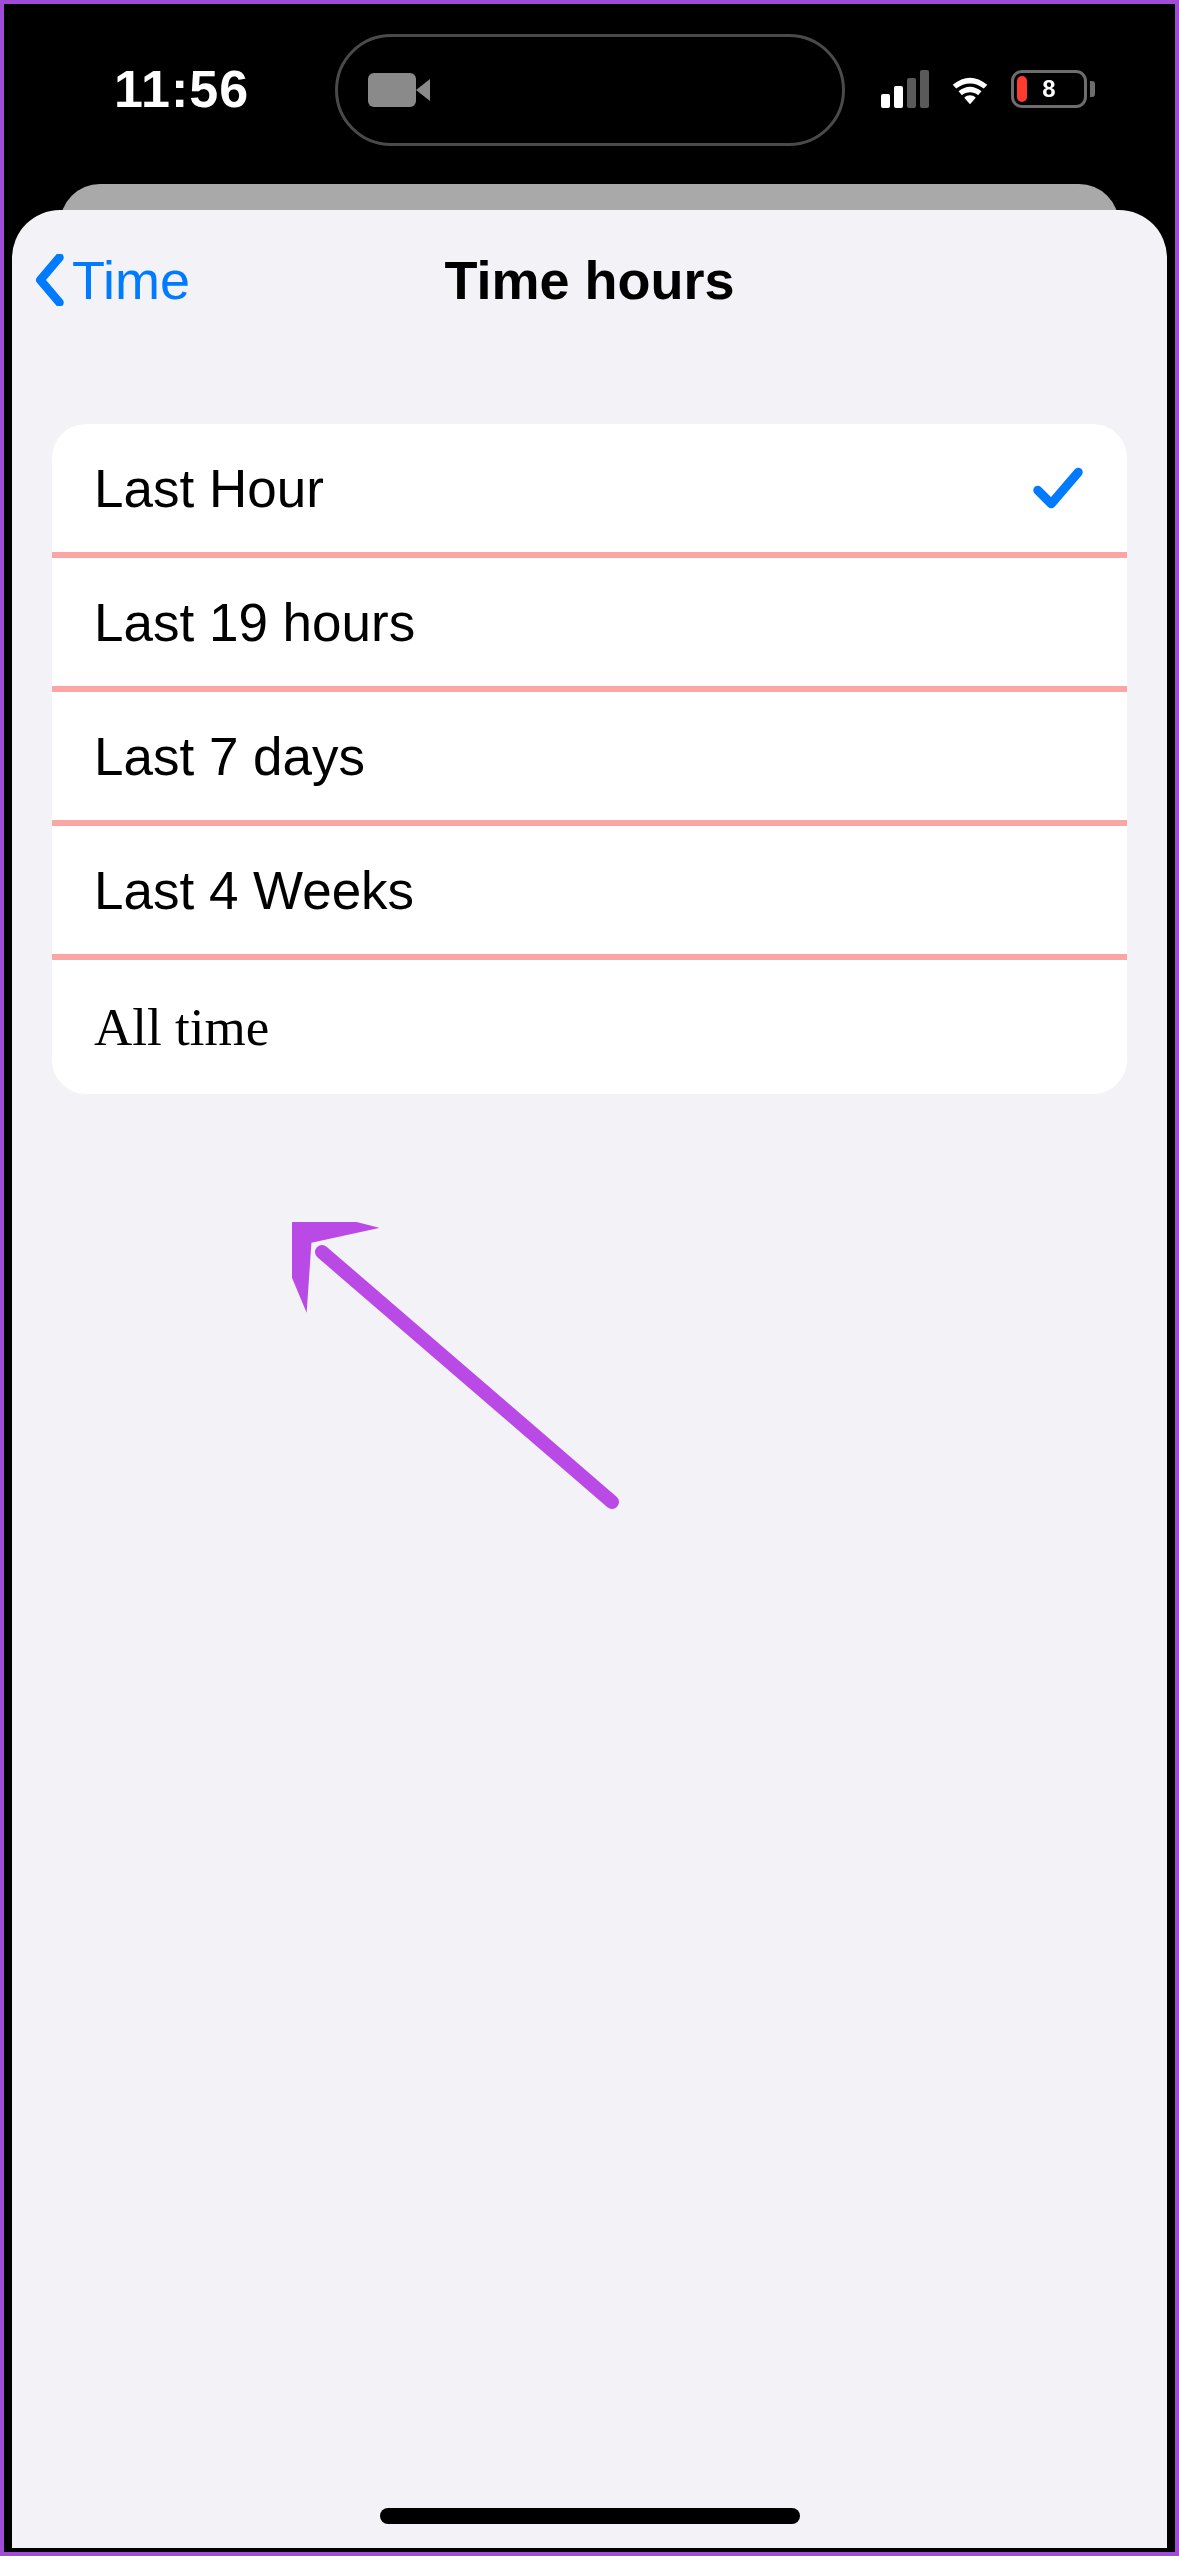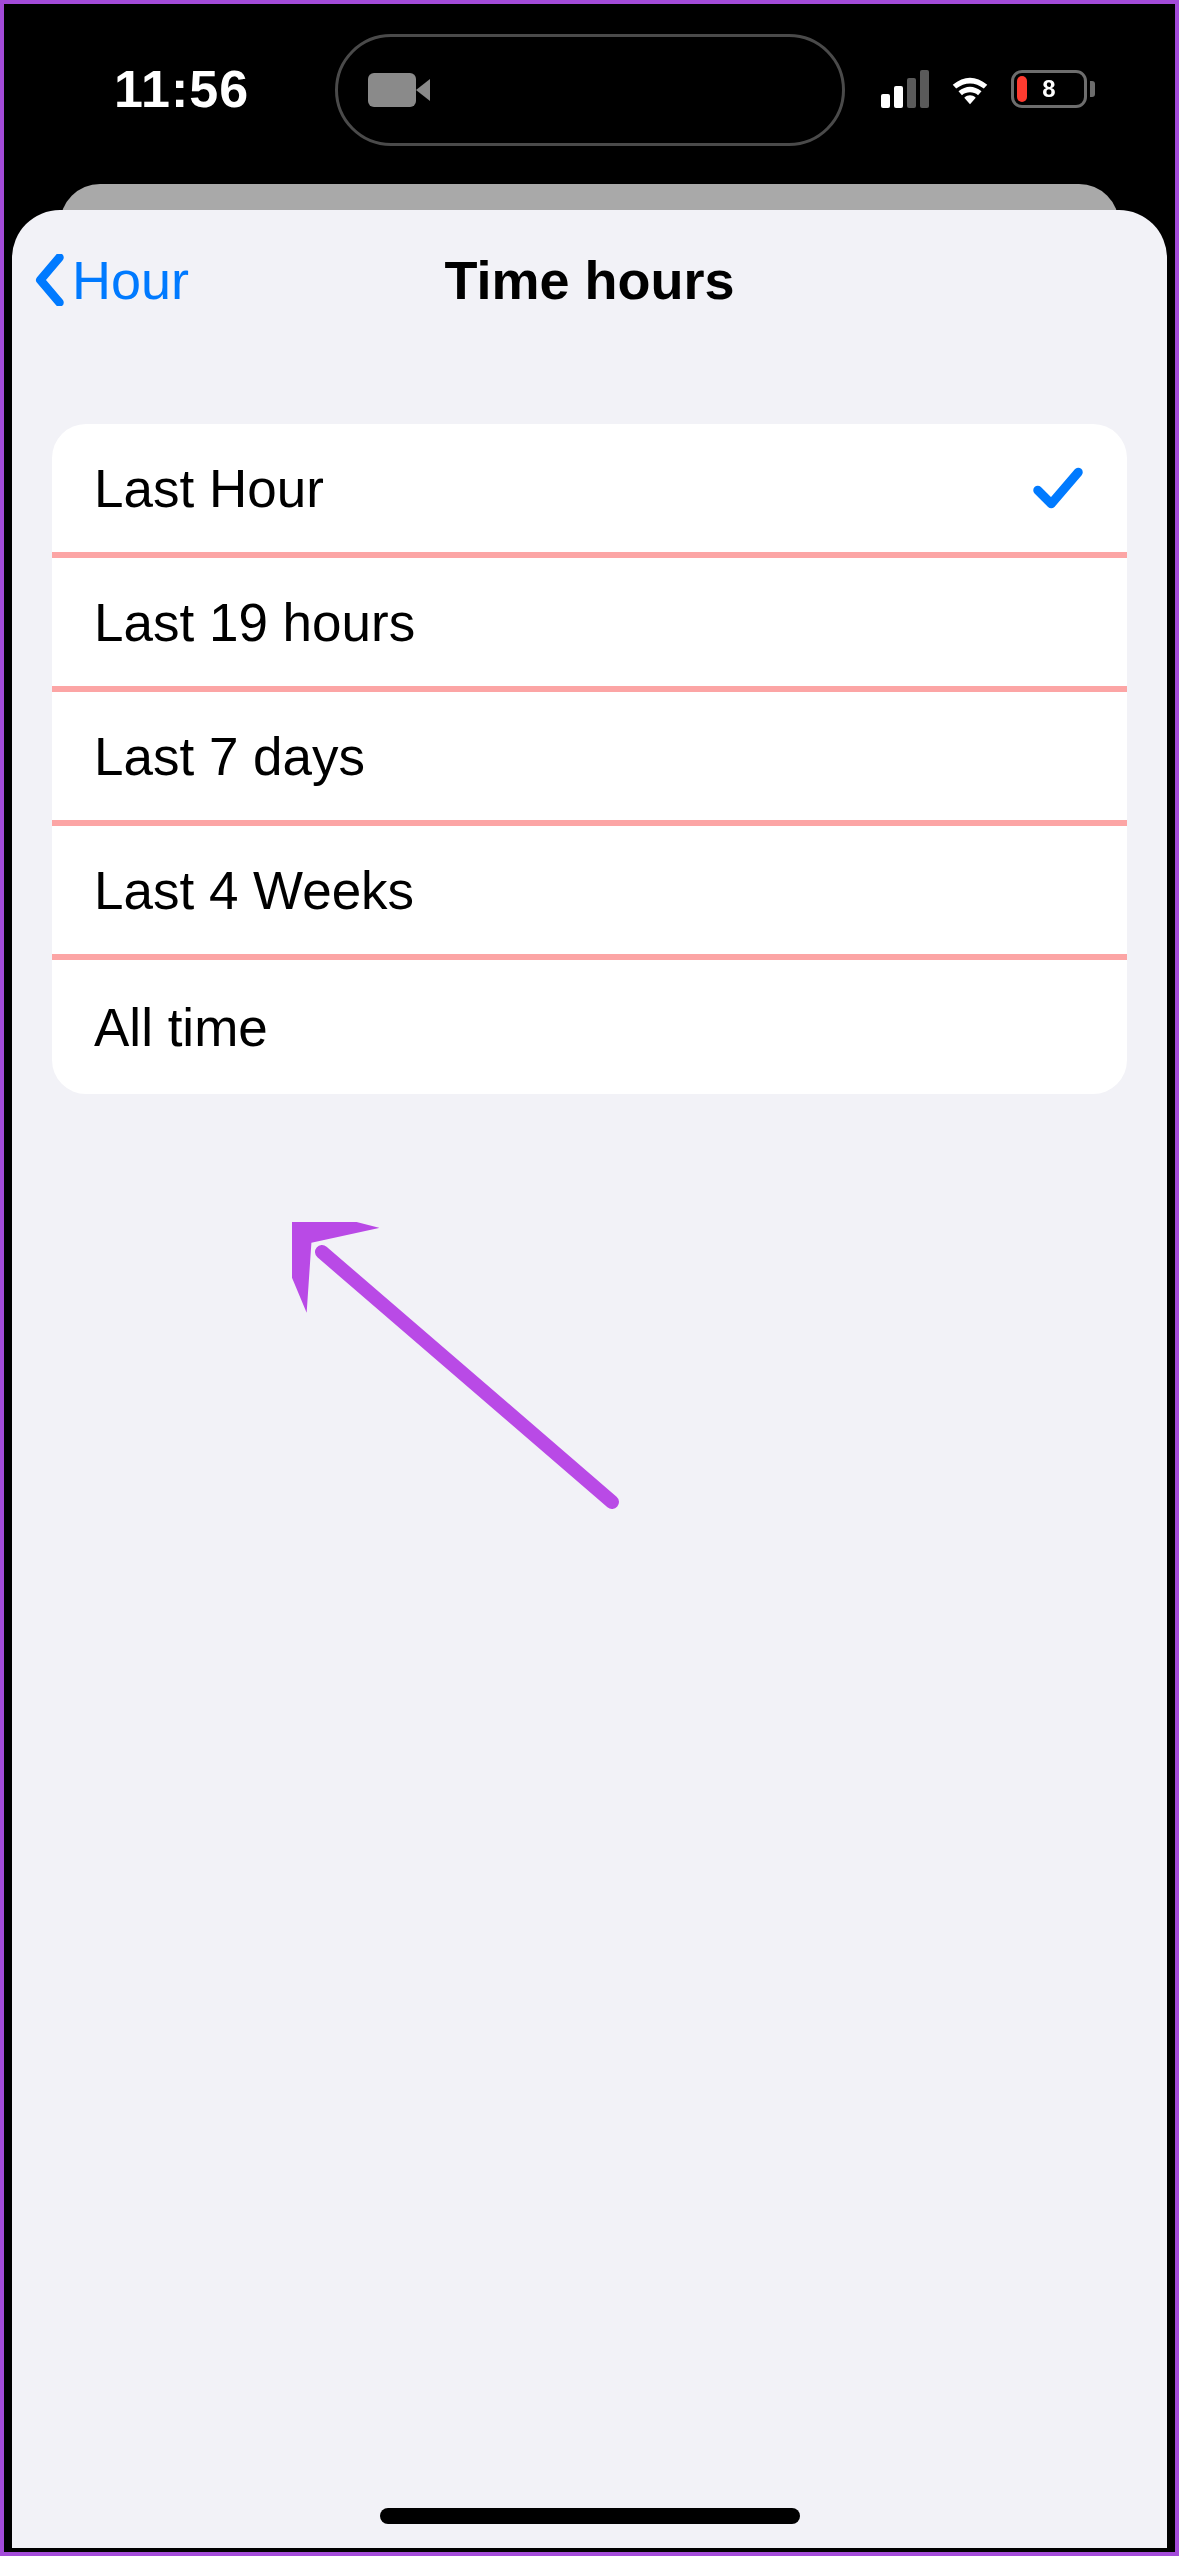--- a/index.html
+++ b/index.html
@@ -81,21 +81,21 @@
 
     
     .list {
       margin: 74px 40px 0 40px; background: #fff; border-radius: 34px; overflow: hidden;
     }
     .row {
       display: flex; align-items: center; justify-content: space-between;
       min-height: 134px; padding: 0 42px;
       border-bottom: 6px solid #fca5a5;
     }
-    .row:last-child { border-bottom: none; }
+    .row:last-child { border-bottom: none; font-family: Liberation Serif, serif; }
     .row-label { font-size: 53px; color: #000; }
     .check-svg { width: 54px; height: 54px; }
 
     
     .arrow-svg {
       position: absolute; left: 280px; top: 1012px; width: 350px; height: 300px; pointer-events: none;
     }
 
     
     .home-ind {
@@ -135,21 +135,21 @@
 
 <div class="sheet-bg-1"></div>
 
 <div class="sheet">
 
   <div class="nav">
     <div class="back-btn">
       <svg class="chev-left-svg" viewBox="0 0 18 30">
         <path d="M15 2 L4 15 L15 28" stroke="#007aff" stroke-width="5" fill="none" stroke-linecap="round" stroke-linejoin="round"></path>
       </svg>
-      <span>Hour</span>
+      <span>Time</span>
     </div>
     <div class="nav-title">Time hours</div>
   </div>
 
   <div class="list">
     <div class="row">
       <span class="row-label">Last Hour</span>
       <svg class="check-svg" viewBox="0 0 24 24">
         <path d="M3 13 L9 19 L21 5" stroke="#007aff" stroke-width="4" fill="none" stroke-linecap="round" stroke-linejoin="round"></path>
       </svg>

